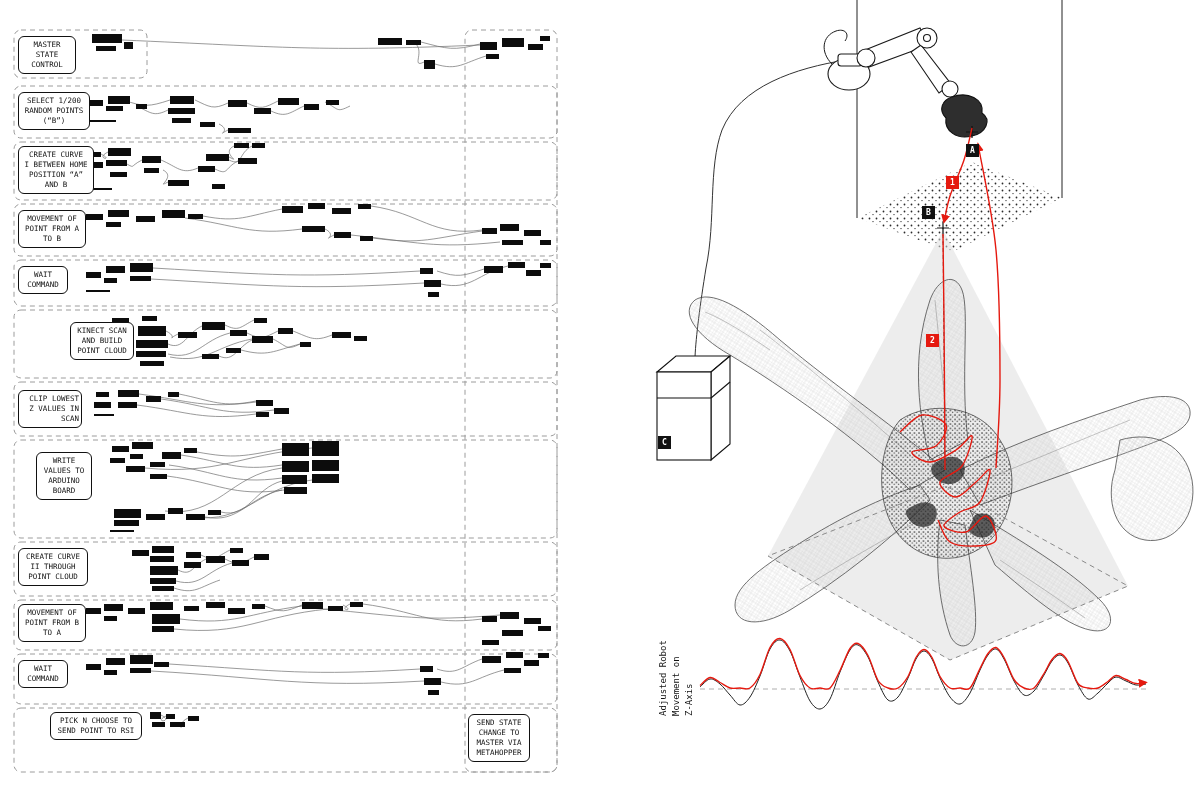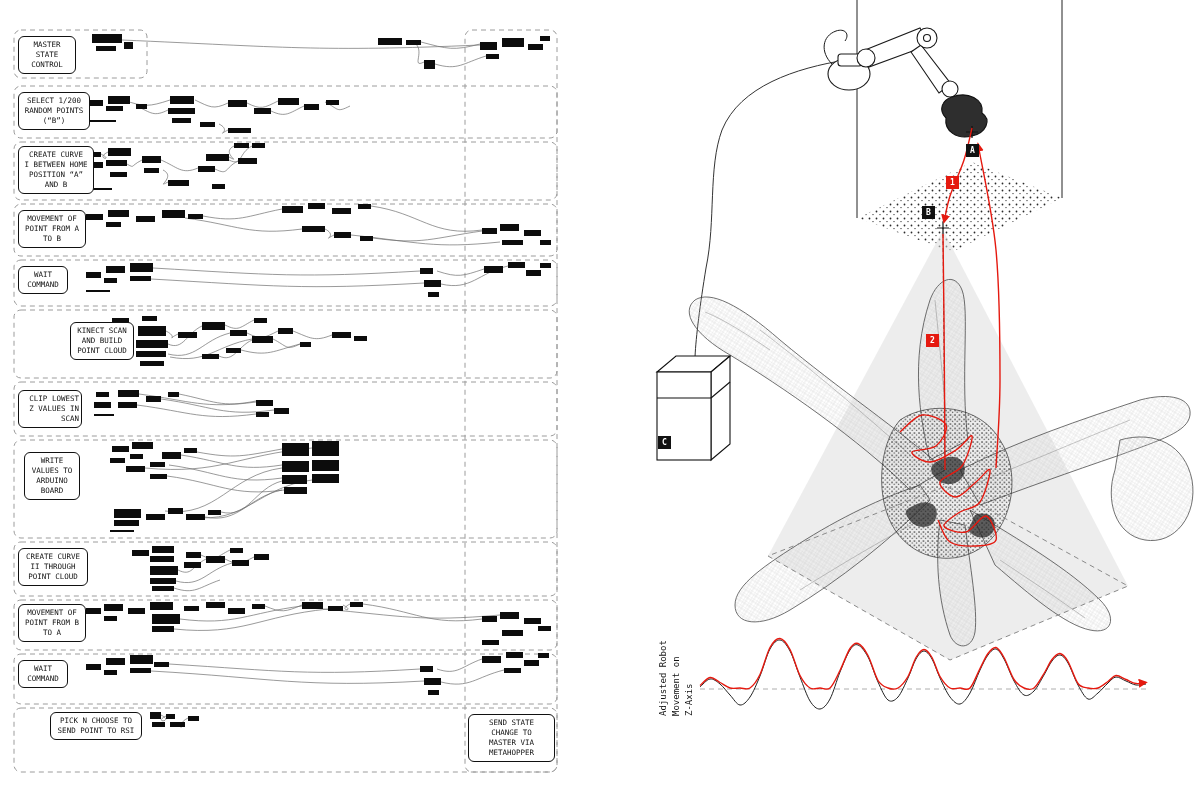--- a/index.html
+++ b/index.html
@@ -390,35 +390,35 @@
 POINT FROM A
 TO B</div>
 <div class="row-label" style="left: 18px; top: 266px; width: 50px;">WAIT
 COMMAND</div>
 <div class="row-label" style="left: 34px; top: 322px; width: 64px; margin-left: 36px;">KINECT SCAN
 AND BUILD
 POINT CLOUD</div>
 <div class="row-label" style="left: 18px; top: 390px; width: 64px; text-align: right;">CLIP LOWEST
 Z VALUES IN
 SCAN</div>
-<div class="row-label" style="left: 24px; top: 452px; width: 56px;">WRITE
+<div class="row-label" style="left: 36px; top: 452px; width: 56px;">WRITE
 VALUES TO
 ARDUINO
 BOARD</div>
 <div class="row-label" style="left: 18px; top: 548px; width: 70px;">CREATE CURVE
 II THROUGH
 POINT CLOUD</div>
 <div class="row-label" style="left: 18px; top: 604px; width: 68px;">MOVEMENT OF
 POINT FROM B
 TO A</div>
 <div class="row-label" style="left: 18px; top: 660px; width: 50px;">WAIT
 COMMAND</div>
 <div class="row-label" style="left: 18px; top: 712px; width: 92px; margin-left: 32px;">PICK N CHOOSE TO
 SEND POINT TO RSI</div>
-<div class="row-label" id="send-label" style="left: 468px; top: 714px; width: 87px;">SEND STATE
+<div class="row-label" id="send-label" style="left: 468px; top: 714px; width: 62px;">SEND STATE
 CHANGE TO
 MASTER VIA
 METAHOPPER</div>
 
 <div class="marker" style="left: 966px; top: 144px;">A</div>
 <div class="marker" style="left: 922px; top: 206px;">B</div>
 <div class="marker red" style="left: 946px; top: 176px;">1</div>
 <div class="marker red" style="left: 926px; top: 334px;">2</div>
 <div class="marker" style="left: 658px; top: 436px;">C</div>
 

